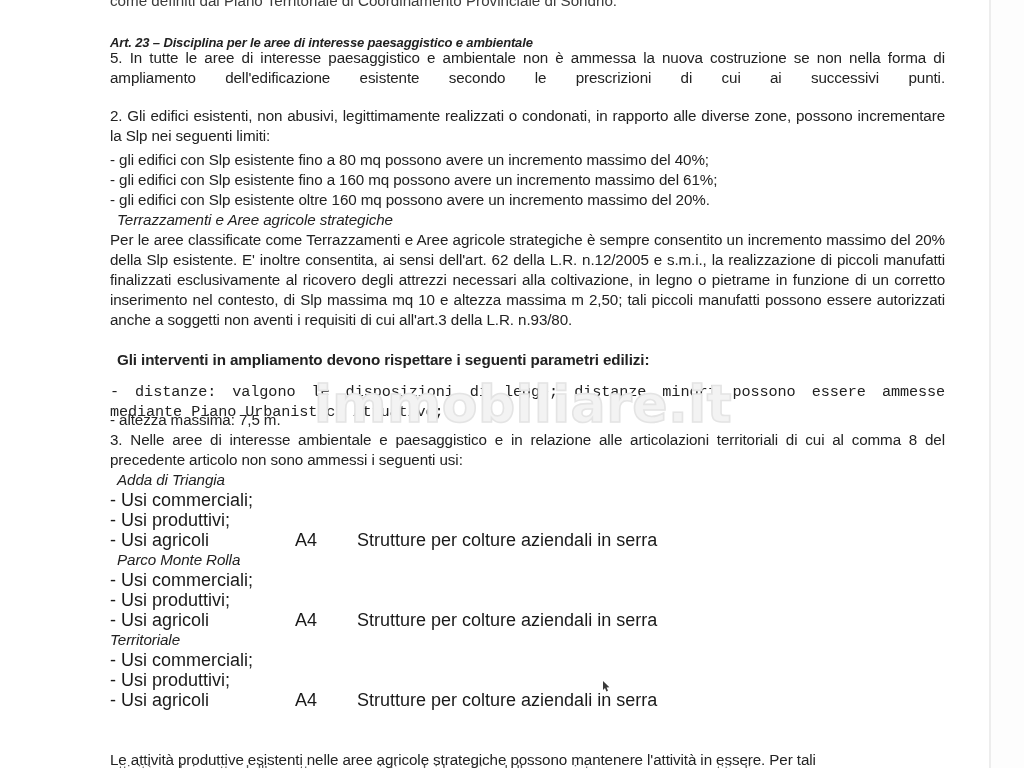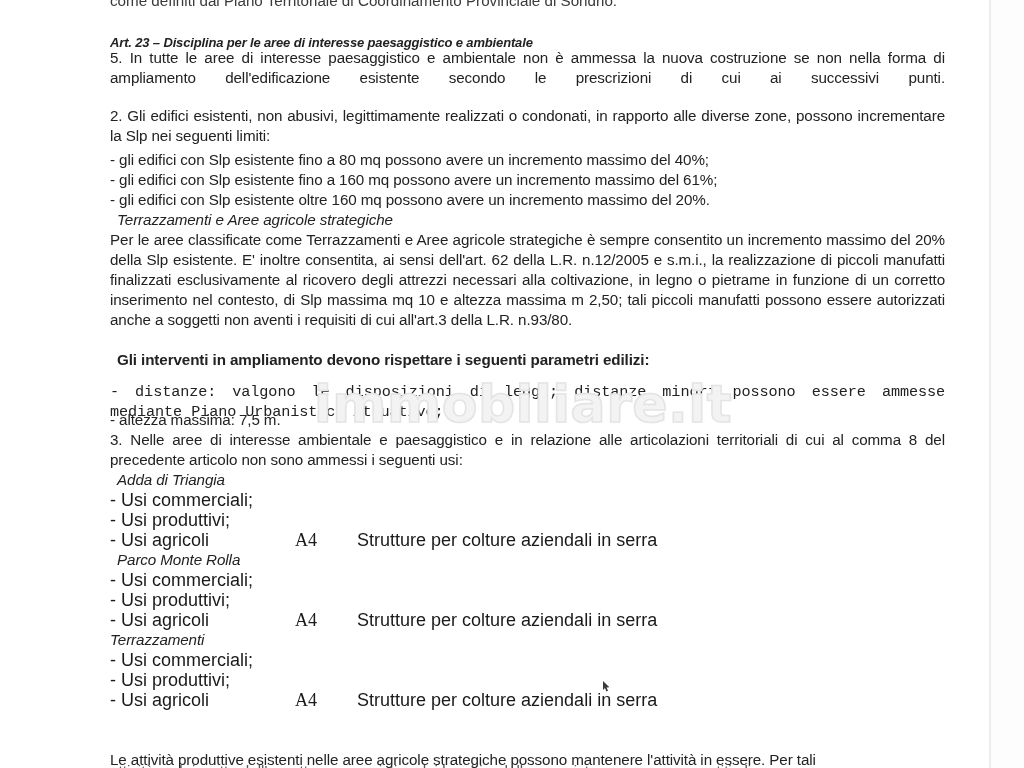--- a/index.html
+++ b/index.html
@@ -108,21 +108,20 @@
     line-height: 20px;
     white-space: nowrap;
   }
   .use-row .ur-label {
     display: inline-block;
     width: 185px;
   }
   .use-row .ur-code {
     display: inline-block;
     width: 62px;
-    font-family: Liberation Serif, serif;
   }
   .use-row .ur-desc {
     display: inline-block;
   }
 
   
   .clip-top {
     position: absolute;
     left: 110px;
     top: -9px;
@@ -205,21 +204,21 @@
     <div class="use-row" style="top:570px;">
       <span class="ur-label">- Usi commerciali;</span>
     </div>
     <div class="use-row" style="top:590px;">
       <span class="ur-label">- Usi produttivi;</span>
     </div>
     <div class="use-row" style="top:610px;">
       <span class="ur-label">- Usi agricoli</span><span class="ur-code">A4</span><span class="ur-desc">Strutture per colture aziendali in serra</span>
     </div>
 
-    <div class="line ital" style="top:630px;">Terrazzamenti</div>
+    <div class="line ital" style="top:630px;">Territoriale</div>
     <div class="use-row" style="top:650px;">
       <span class="ur-label">- Usi commerciali;</span>
     </div>
     <div class="use-row" style="top:670px;">
       <span class="ur-label">- Usi produttivi;</span>
     </div>
     <div class="use-row" style="top:690px;">
       <span class="ur-label">- Usi agricoli</span><span class="ur-code">A4</span><span class="ur-desc">Strutture per colture aziendali in serra</span>
     </div>
 

